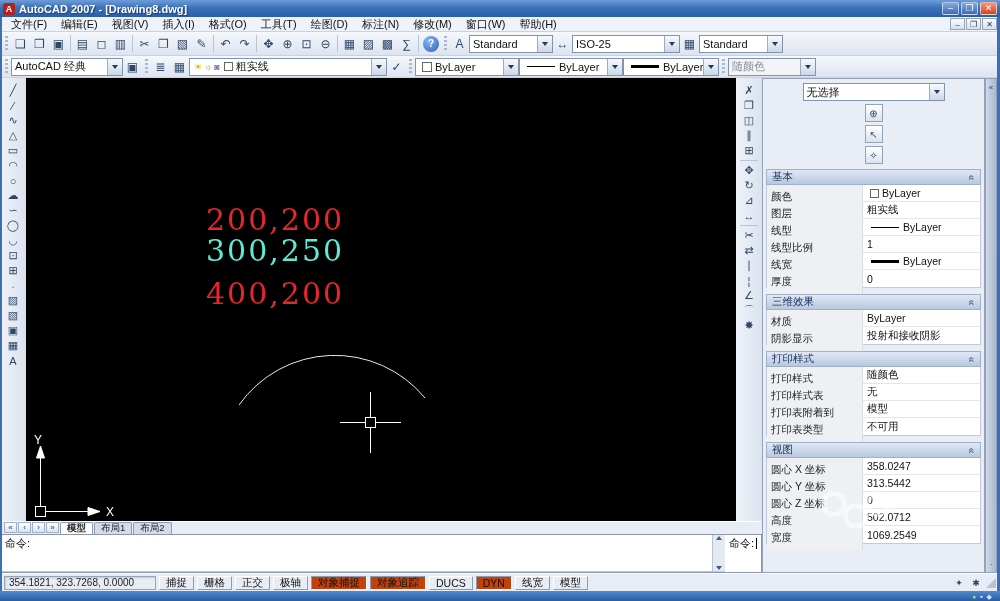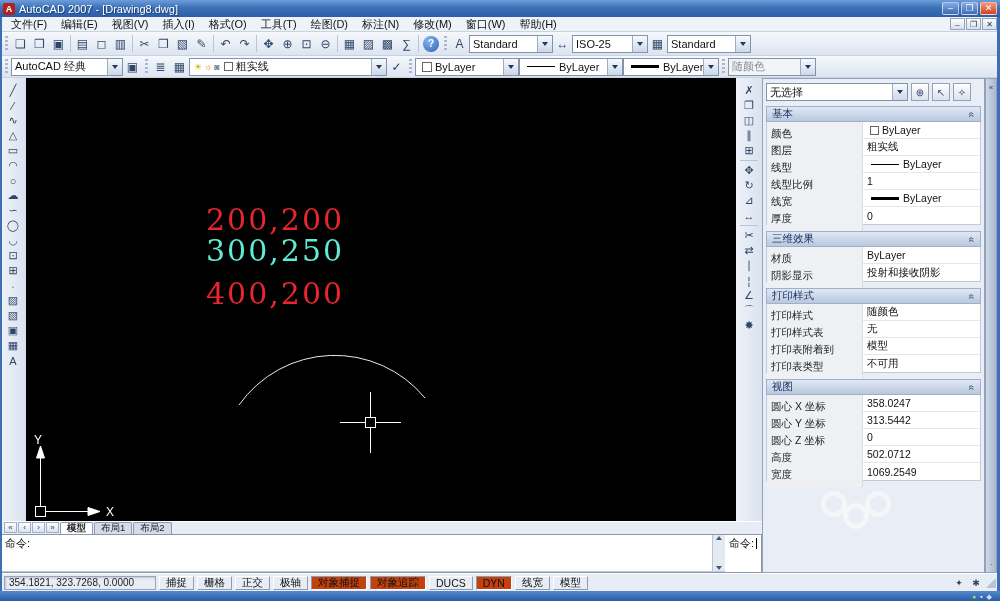--- a/index.html
+++ b/index.html
@@ -10,21 +10,21 @@
     background: #dfe5ef; color: #111;
   }
   .abs { position: absolute; }
 
   
   #titlebar { left:0; top:0; width:1000px; height:17px;
     background: linear-gradient(180deg,#6e9cdb 0%,#3c72b8 45%,#2b5ea7 100%);
     display:flex; align-items:center; gap:4px; padding:0 3px; color:#fff; }
   .app-icon { width:12px; height:12px; background:#b32121; border-radius:2px;
     color:#fff; font-size:9px; font-weight:bold; display:flex; align-items:center; justify-content:center; }
-  .title-text { font-weight:normal; font-size:11px; text-shadow:1px 1px 1px #1a3c6e; white-space:nowrap; }
+  .title-text { font-weight:bold; font-size:11px; text-shadow:1px 1px 1px #1a3c6e; white-space:nowrap; }
   .winbtns { margin-left:auto; display:flex; gap:2px; }
   .winbtn { width:17px; height:13px; border-radius:2px; border:1px solid rgba(255,255,255,.6);
     background:linear-gradient(#82abe2,#3e6cb0); color:#fff; font-size:9px; line-height:1;
     display:flex; align-items:center; justify-content:center; }
   .winbtn.close { background:linear-gradient(#ef9a7a,#cf4426); }
 
   
   #menubar { left:0; top:17px; width:1000px; height:15px; background:#eef2f9;
     border-bottom:1px solid #c9d2e0; display:flex; align-items:center; padding-left:4px; }
   .menu-item { padding:0 7px; height:100%; display:flex; align-items:center; font-size:11px; }
@@ -116,21 +116,21 @@
 
   
   #taskbar { left:0; top:591px; width:1000px; height:10px;
     background:linear-gradient(#5289cf,#2a5ca4); display:flex; align-items:center;
     justify-content:flex-end; gap:4px; padding-right:8px; }
   .tray { font-size:7px; line-height:1; }
 
   
   #palette { left:762px; top:78px; width:223px; height:495px; background:#e9edf5;
     border:1px solid #93a2b8; padding:4px 3px 0 3px; overflow:hidden; }
-  .psel-row { display:flex; align-items:center; gap:3px; margin-bottom:5px; }
+  .psel-row { display:flex; align-items:center; gap:3px; margin-bottom:5px;flex-direction:column; }
   .psel { width:142px; height:18px; }
   .pbtn { width:18px; height:18px; border:1px solid #93a2b8;
     background:linear-gradient(#fff,#d9e2ef); font-size:10px; color:#2e4668;
     display:flex; align-items:center; justify-content:center; }
   .psection { margin-bottom:6px; }
   .phead { height:16px; background:linear-gradient(#e0e8f5,#b9c8de); border:1px solid #9fb0c8;
     display:flex; align-items:center; padding:0 5px; font-size:10.5px; color:#15315e; }
   .phead .chev { margin-left:auto; transform:rotate(90deg); font-size:10px; color:#34507c; }
   .pgrid { border:1px solid #c3cad6; border-top:none; background:#fff; }
   .prow { display:flex; height:17px; border-bottom:1px solid #e3e6ec; font-size:10.5px; align-items:stretch; }
@@ -213,21 +213,21 @@
     <span class="help-btn">?</span>
     <span class="grip"></span>
     <span class="tbtn">A</span>
     <span class="combo" style="width:84px">
       <span>Standard</span>
       <span class="carrow">
           <i></i>
         </span>
     </span>
     <span class="tbtn">↔</span>
-    <span class="combo" style="width:76px">
+    <span class="combo" style="width:108px">
       <span>ISO-25</span>
       <span class="carrow">
           <i></i>
         </span>
     </span>
     <span class="tbtn">▦</span>
     <span class="combo" style="width:84px">
       <span>Standard</span>
       <span class="carrow">
           <i></i>

